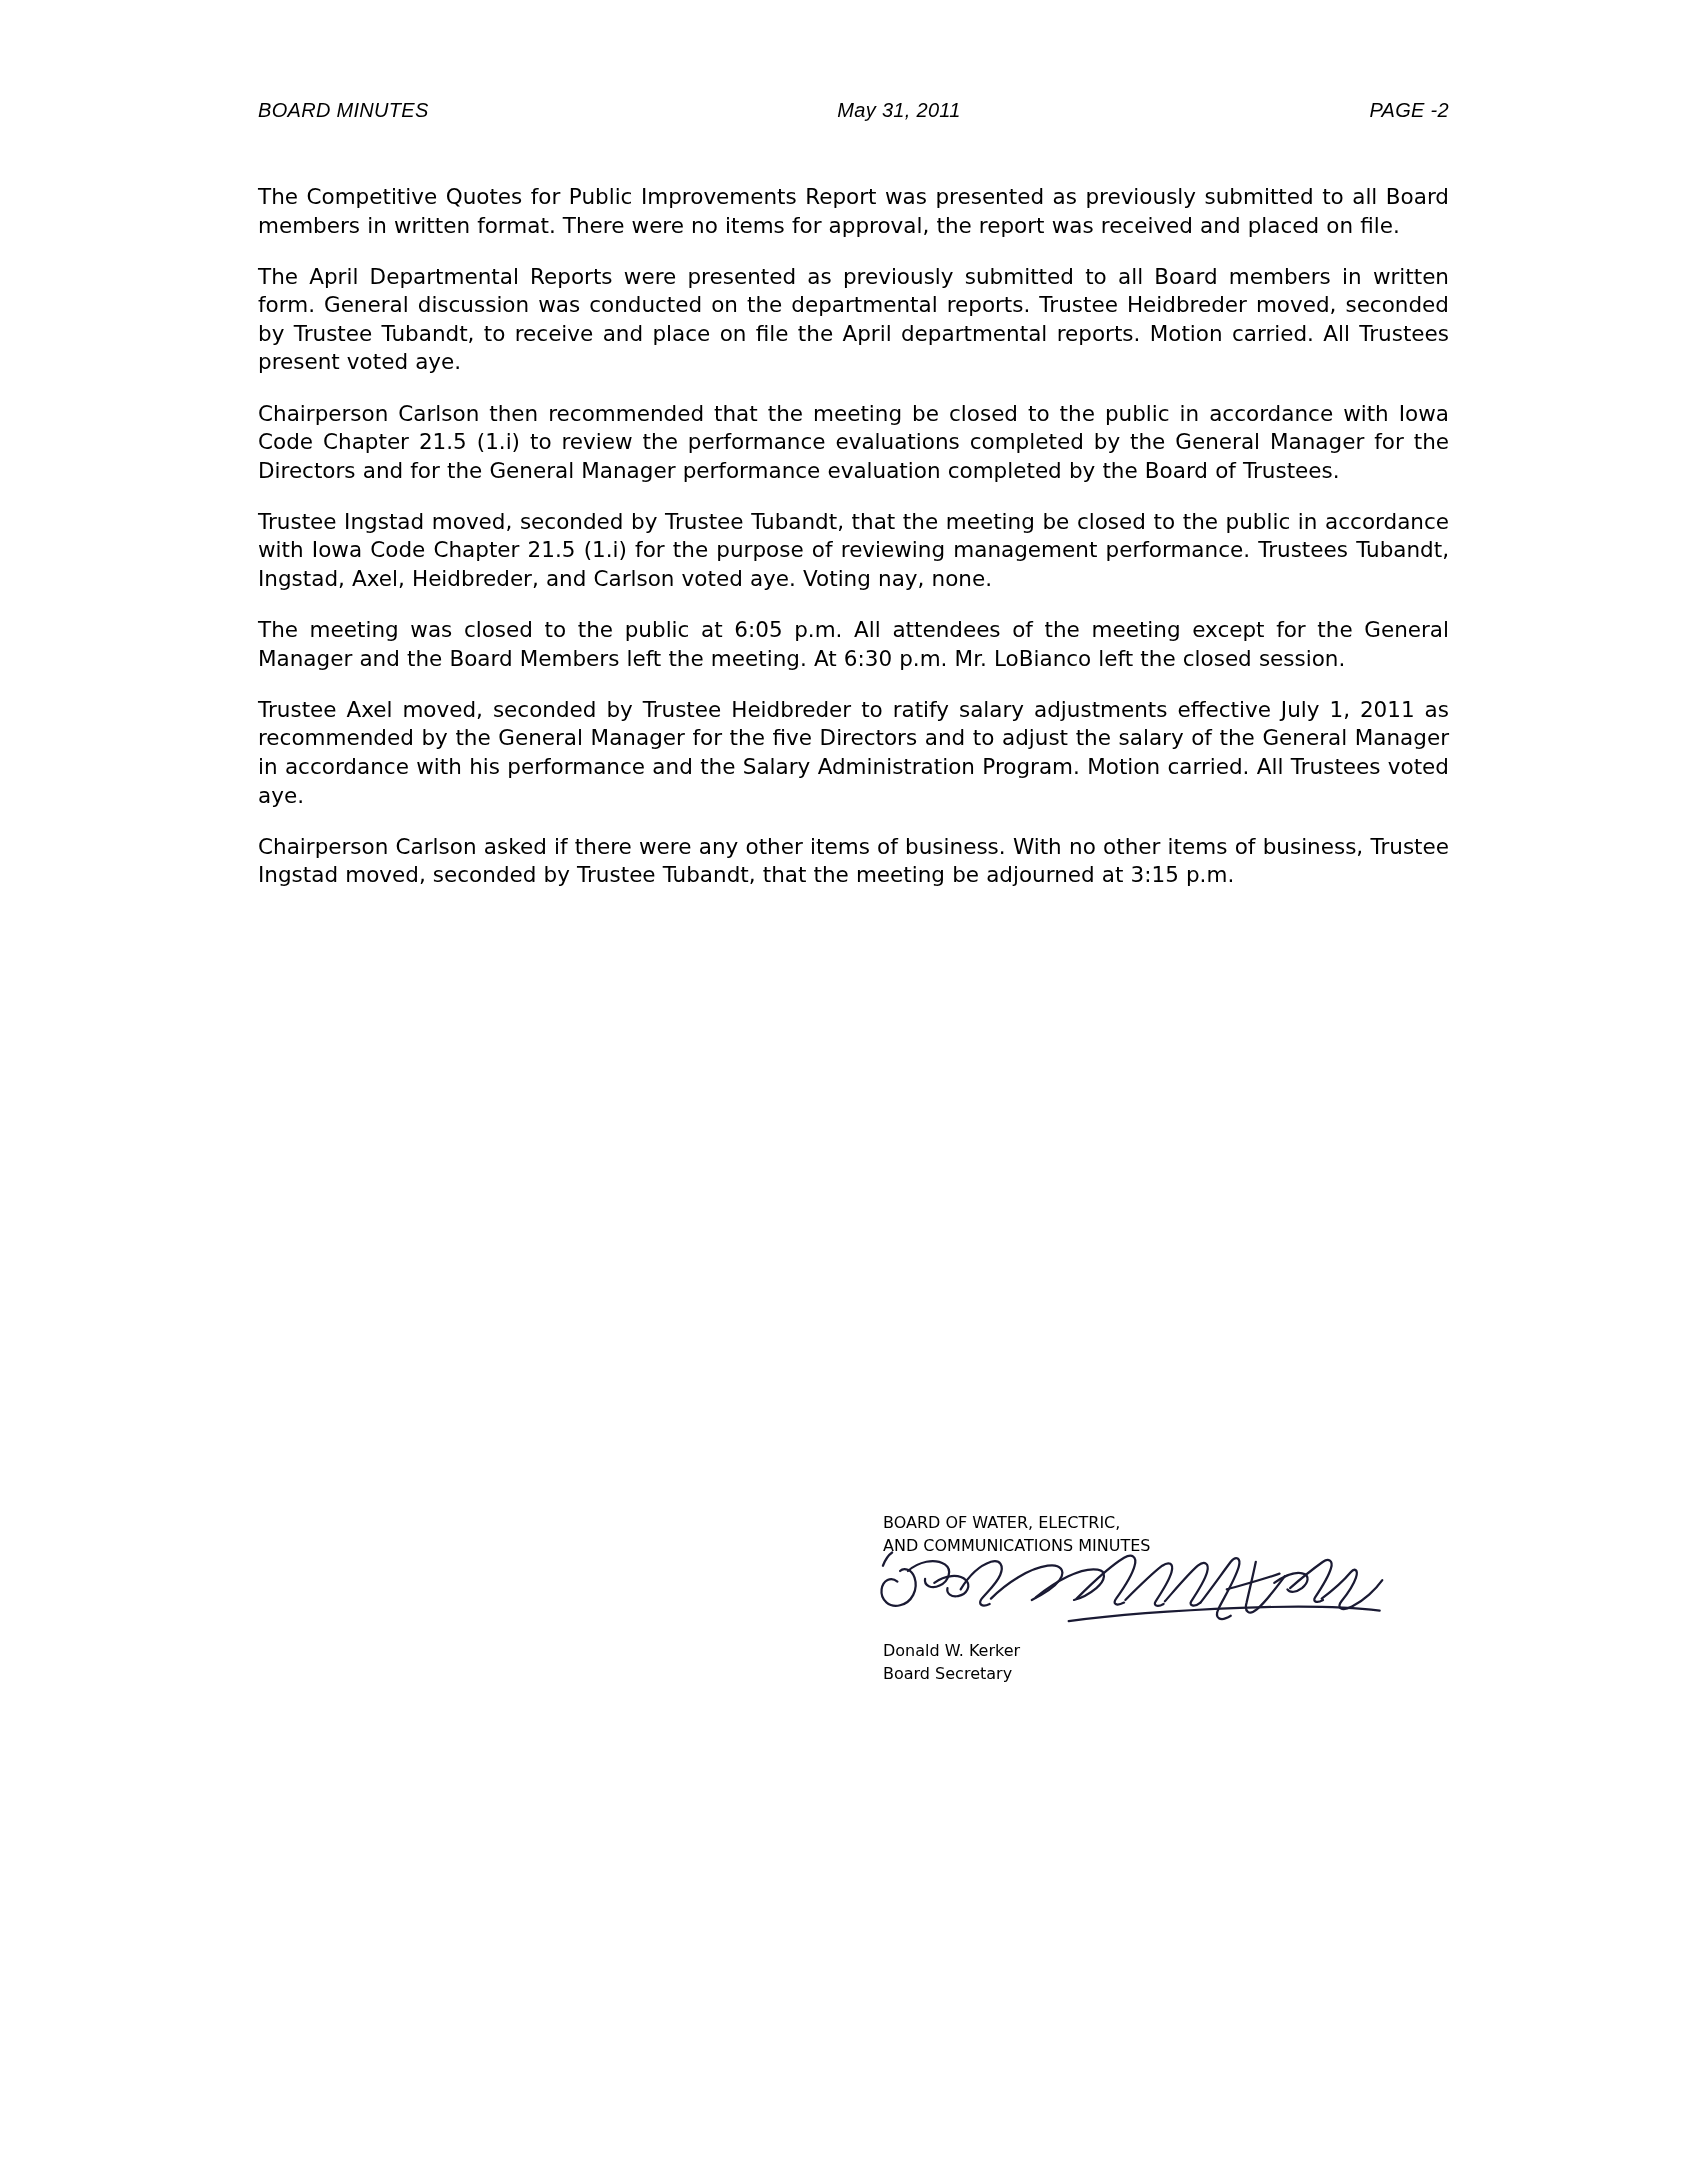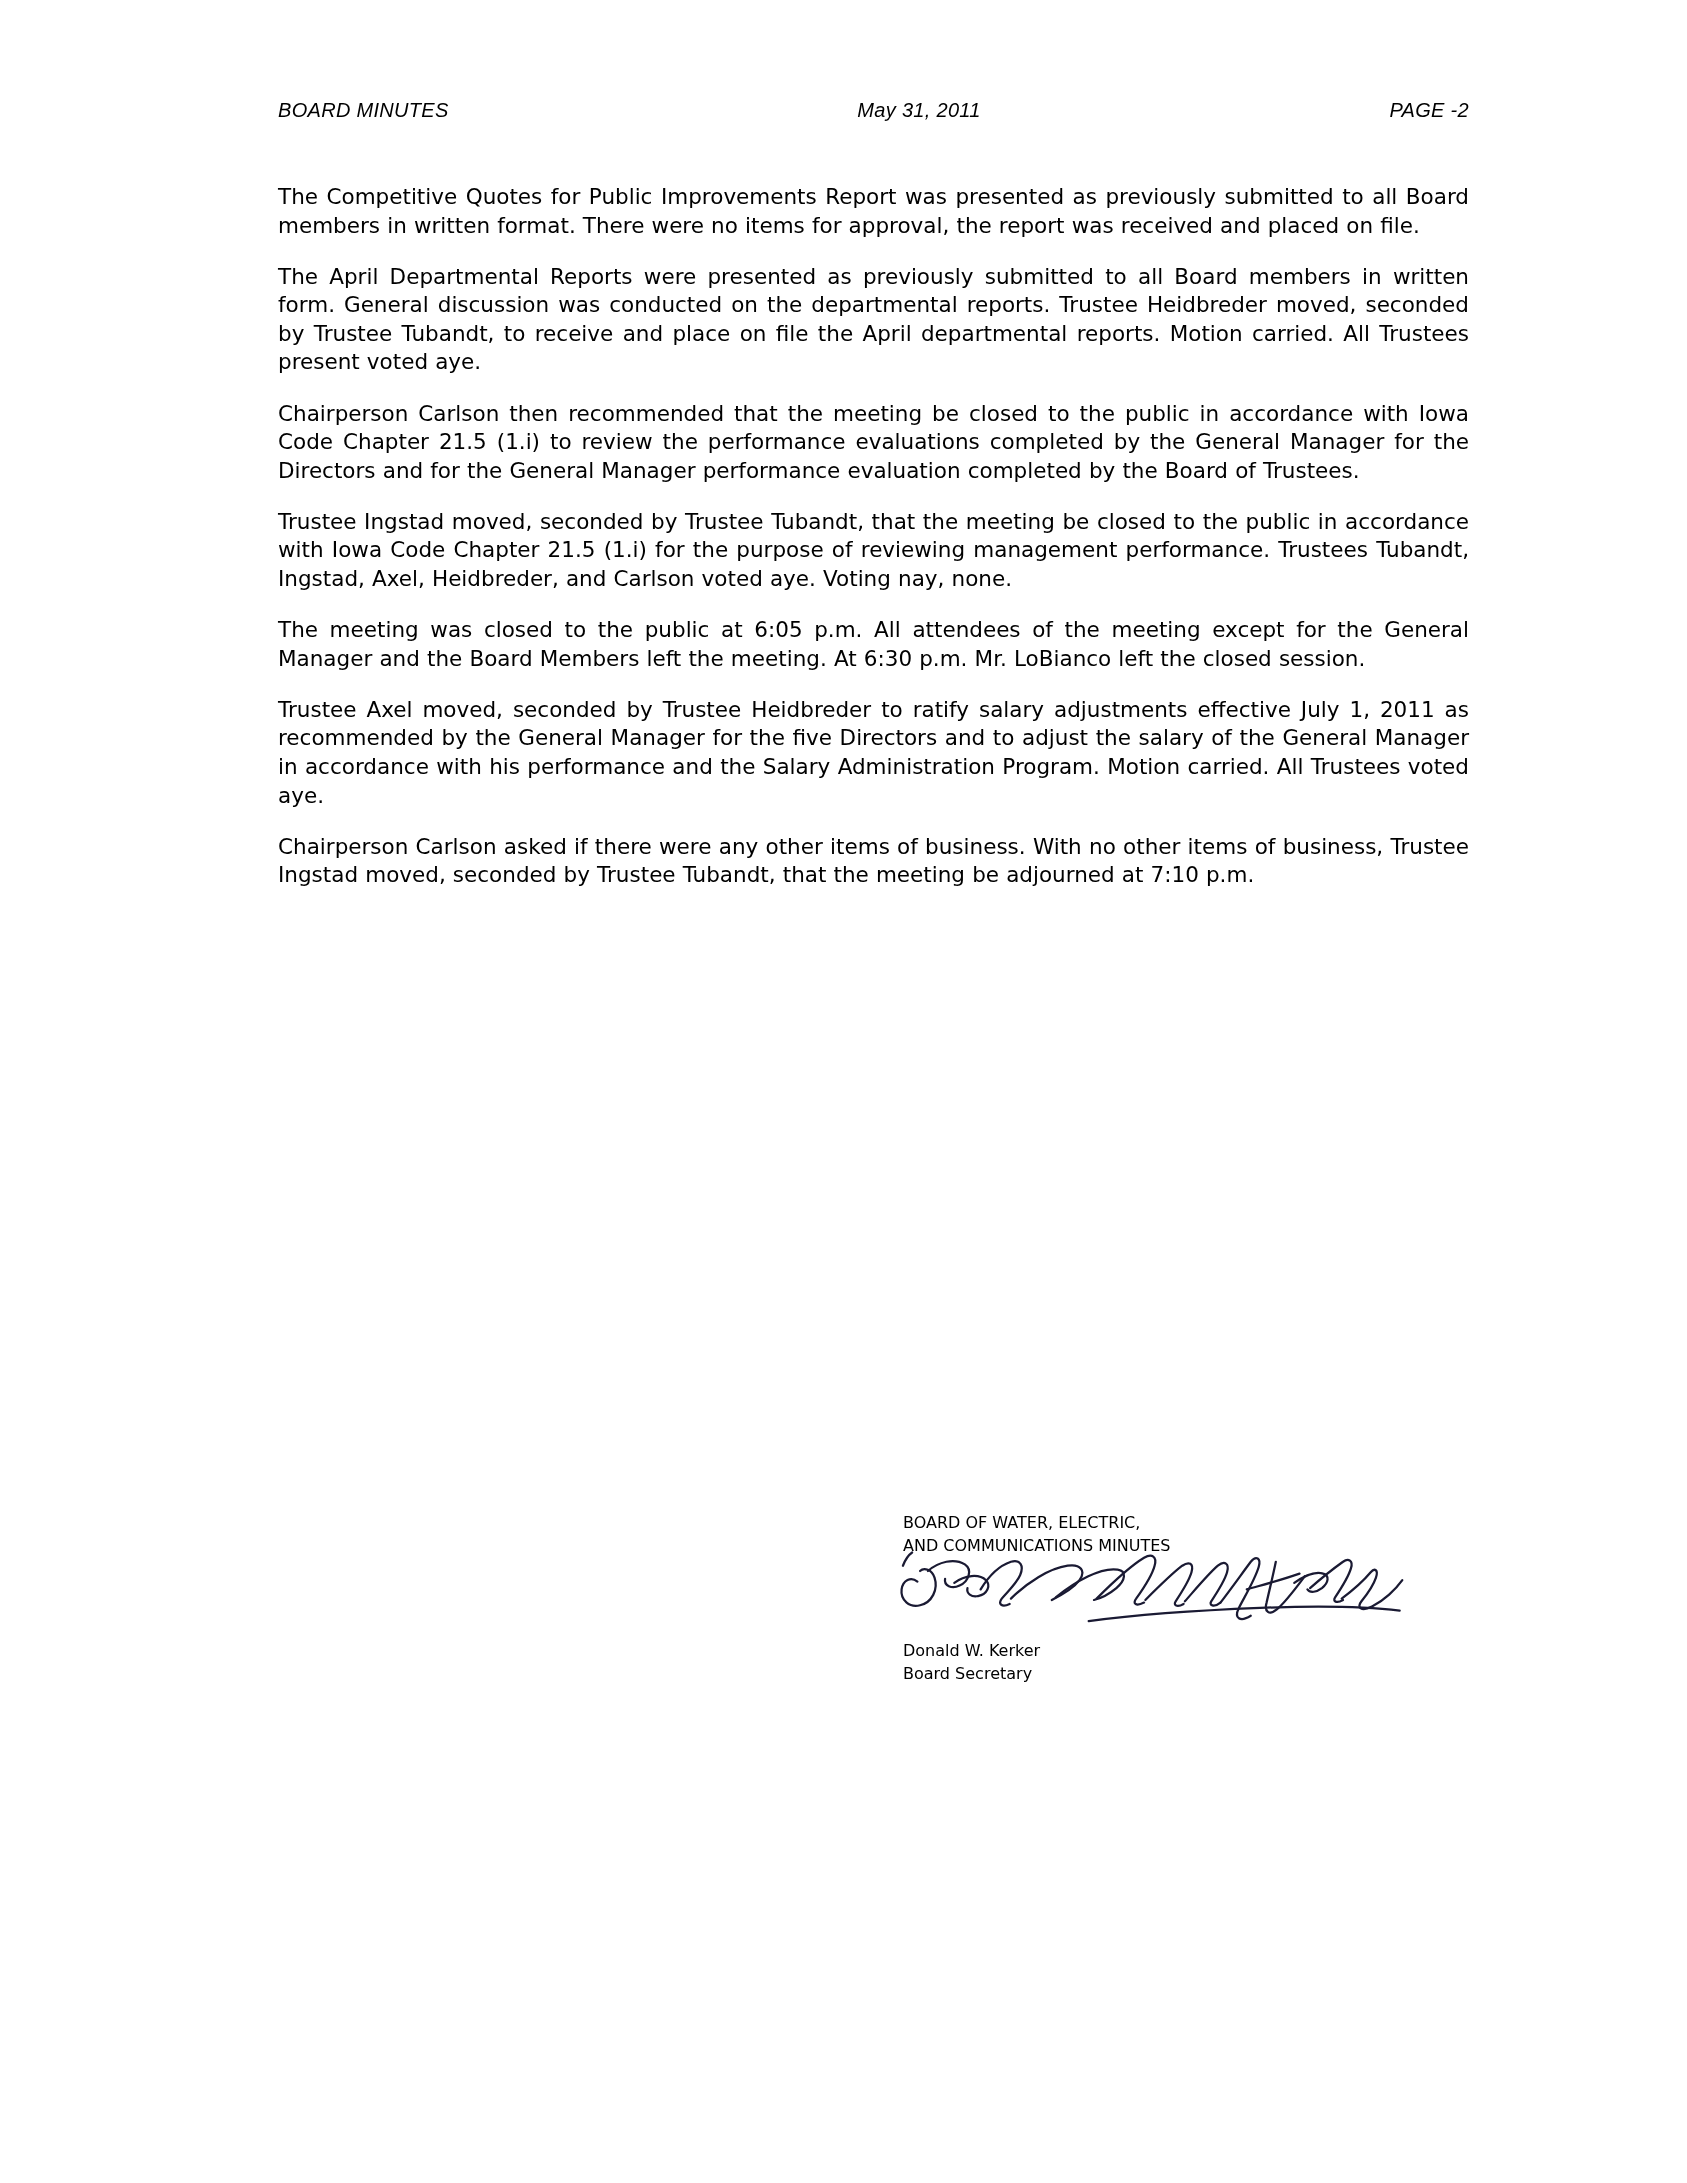--- a/index.html
+++ b/index.html
@@ -14,21 +14,20 @@
     color: #000000;
     position: relative;
     overflow: hidden;
   }
   .page {
     position: absolute;
     top: 0; left: 0;
     width: 1423px;
     height: 2183px;
     background: #ffffff;
-    margin-left: 20px;
   }
   .content {
     position: absolute;
     left: 258px;
     top: 99px;
     width: 1191px;
   }
   .header {
     display: flex;
     align-items: baseline;
@@ -98,21 +97,21 @@
       <div class="h-center">May 31, 2011</div>
       <div class="h-right">PAGE -2</div>
     </div>
 
     <p class="para">The Competitive Quotes for Public Improvements Report was presented as previously submitted to all Board members in written format.   There were no items for approval, the report was received and placed on file.</p>
     <p class="para">The April Departmental Reports were presented as previously submitted to all Board members in written form.  General discussion was conducted on the departmental reports.  Trustee Heidbreder moved, seconded by Trustee Tubandt, to receive and place on file the April departmental reports.  Motion carried.  All Trustees present voted aye.</p>
     <p class="para">Chairperson Carlson then recommended that the meeting be closed to the public in accordance with Iowa Code Chapter 21.5 (1.i) to review the performance evaluations completed by the General Manager for the Directors and for the General Manager performance evaluation completed by the Board of Trustees.</p>
     <p class="para">Trustee Ingstad moved, seconded by Trustee Tubandt, that the meeting be closed to the public in accordance with Iowa Code Chapter 21.5 (1.i) for the purpose of reviewing management performance.  Trustees Tubandt, Ingstad, Axel, Heidbreder, and Carlson voted aye.  Voting nay, none.</p>
     <p class="para">The meeting was closed to the public at 6:05 p.m.  All attendees of the meeting except for the General Manager and the Board Members left the meeting.  At 6:30 p.m. Mr. LoBianco left the closed session.</p>
     <p class="para">Trustee Axel moved, seconded by Trustee Heidbreder to ratify salary adjustments effective July 1, 2011 as recommended by the General Manager for the five Directors and to adjust the salary of the General Manager in accordance with his performance and the Salary Administration Program.   Motion carried.   All Trustees voted aye.</p>
-    <p class="para">Chairperson Carlson asked if there were any other items of business.   With no other items of business, Trustee Ingstad moved, seconded by Trustee Tubandt, that the meeting be adjourned at 7:10 p.m.</p>
+    <p class="para">Chairperson Carlson asked if there were any other items of business.   With no other items of business, Trustee Ingstad moved, seconded by Trustee Tubandt, that the meeting be adjourned at 3:15 p.m.</p>
 
   </div>
 
   <div class="signature-block">
     <div class="sig-line">BOARD OF WATER, ELECTRIC,</div>
     <div class="sig-line">AND COMMUNICATIONS MINUTES</div>
     <div class="sig-image">
       <svg width="516" height="112" viewBox="0 0 780 170" fill="none" xmlns="http://www.w3.org/2000/svg">
         <g stroke="#1a1a33" stroke-width="3.4" fill="none" stroke-linecap="round" stroke-linejoin="round">
           <path d="M40 60 C30 52, 18 58, 16 72 C14 88, 28 100, 44 96 C62 92, 72 72, 66 54 C62 42, 50 38, 44 44"></path>

